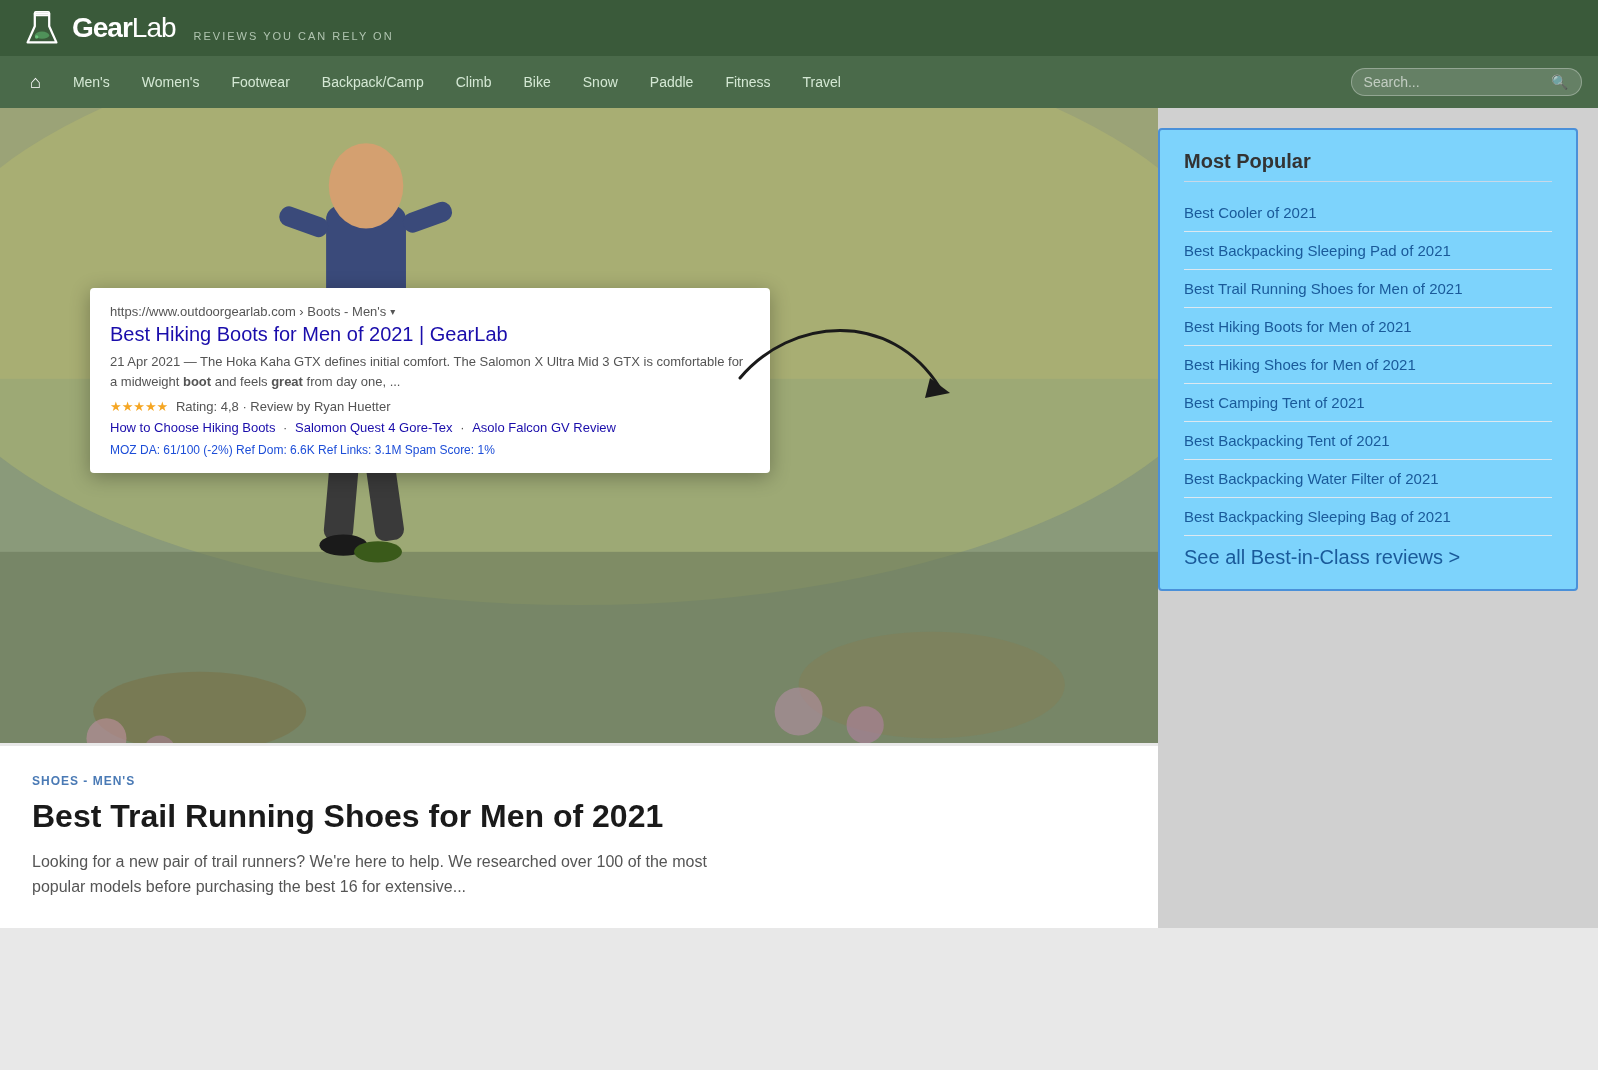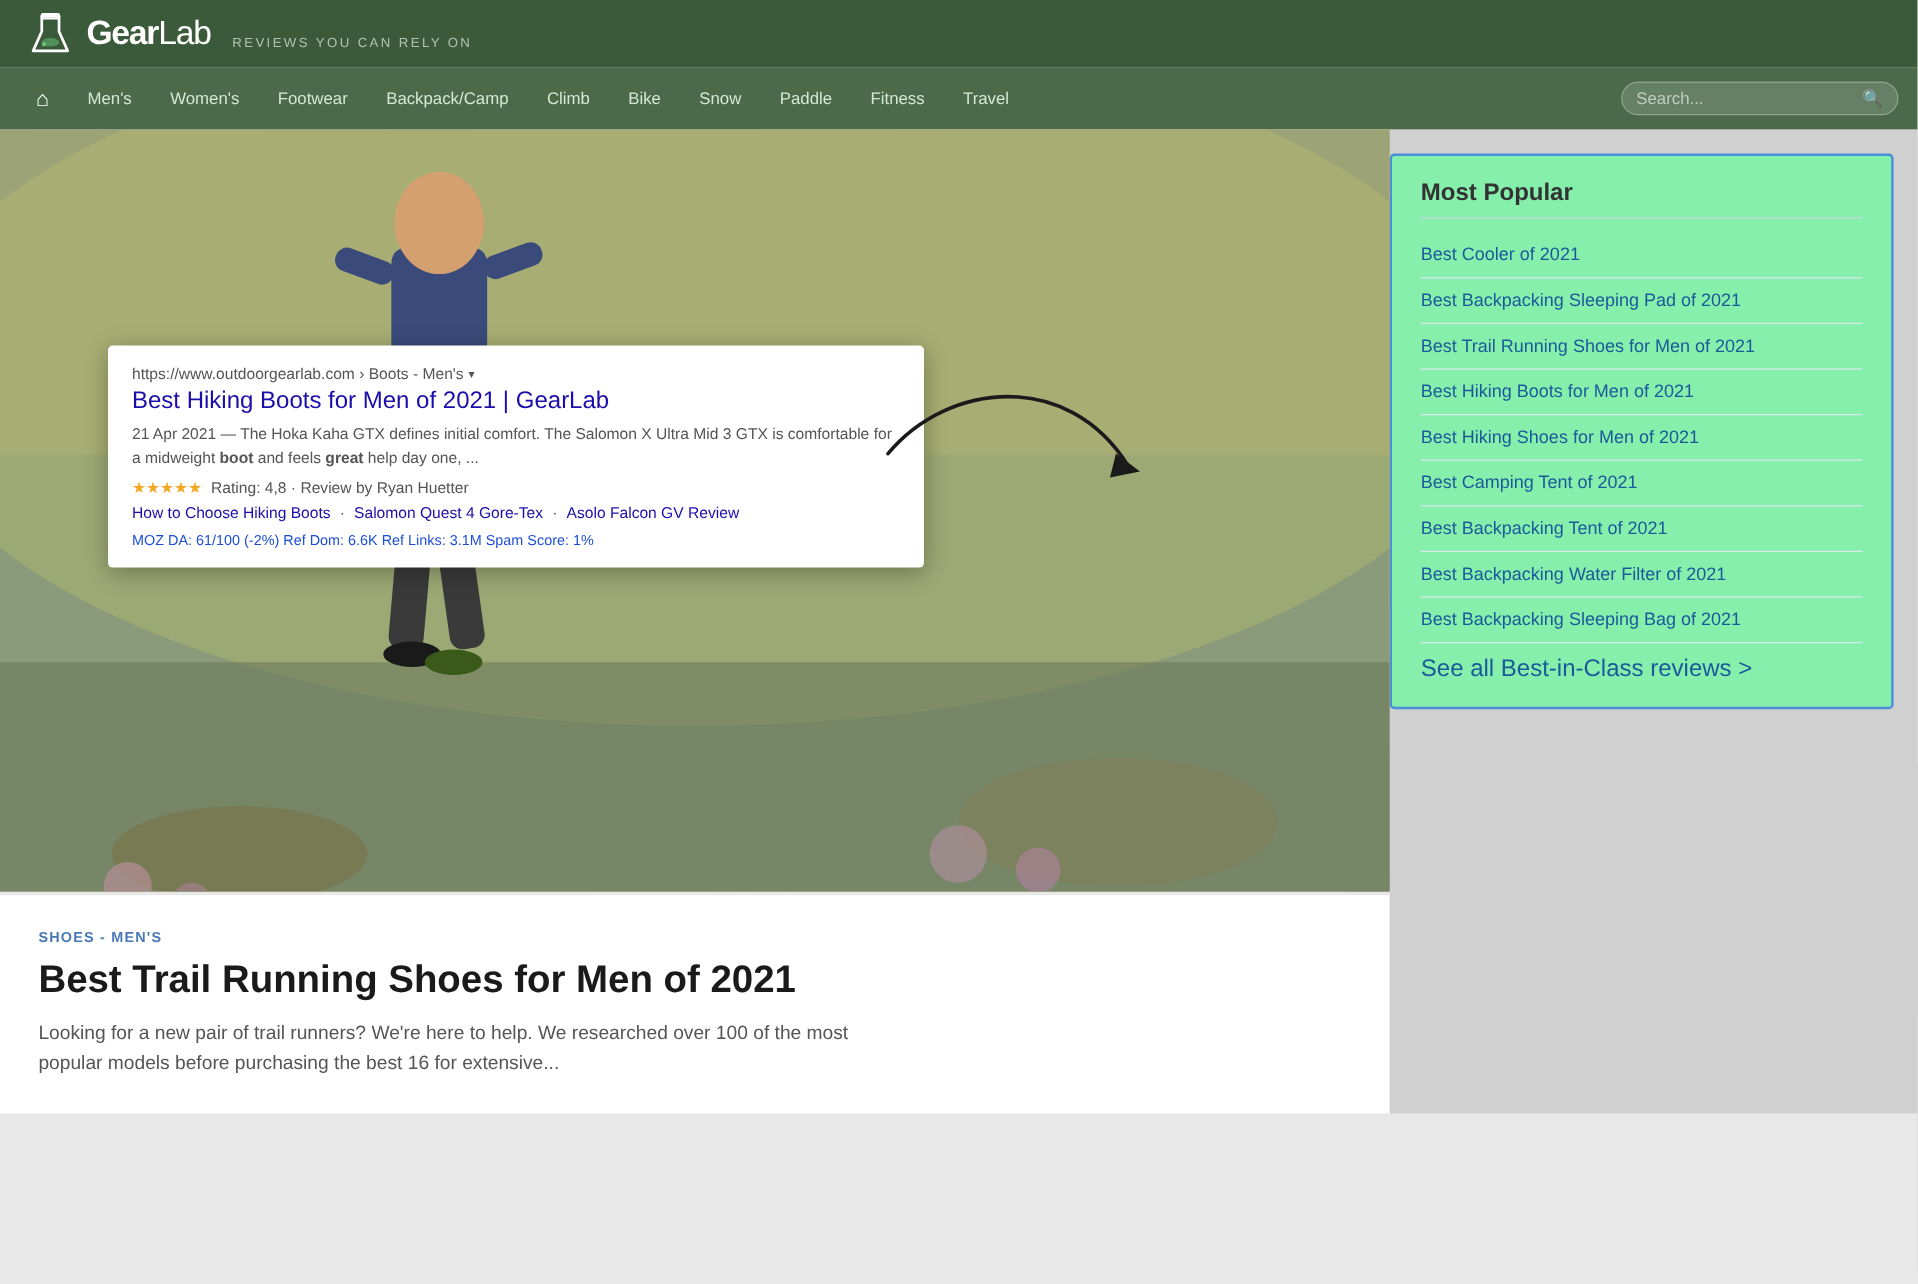--- a/index.html
+++ b/index.html
@@ -165,21 +165,21 @@
       top: 190px;
       left: 730px;
       z-index: 11;
       pointer-events: none;
     }
     .arrow-svg { overflow: visible; }
 
     
     .most-popular {
       width: 420px;
-      background: #86efac;
+      background: #7dd3fc;
       border: 2px solid #4a90d9;
       border-radius: 4px;
       margin: 20px 20px 20px 0;
       padding: 20px 24px;
       align-self: flex-start;
       flex-shrink: 0;
     }
     .most-popular-title {
       font-size: 20px;
       font-weight: 700;
@@ -327,21 +327,21 @@
         <circle cx="650" cy="510" r="14" fill="#b080a0" opacity="0.6"></circle>
       </svg>
 
       <div class="search-result-popup">
         <div class="result-url">
           <span>https://www.outdoorgearlab.com › Boots - Men's</span>
           <span class="dropdown-arrow">▾</span>
         </div>
         <a class="result-title">Best Hiking Boots for Men of 2021 | GearLab</a>
         <div class="result-snippet">
-          <span>21 Apr 2021 — The Hoka Kaha GTX defines initial comfort. The Salomon X Ultra Mid 3 GTX is comfortable for a midweight </span><strong>boot</strong><span> and feels </span><strong>great</strong><span> help day one, ...</span>
+          <span>21 Apr 2021 — The Hoka Kaha GTX defines initial comfort. The Salomon X Ultra Mid 3 GTX is comfortable for a midweight </span><strong>boot</strong><span> and feels </span><strong>great</strong><span> from day one, ...</span>
         </div>
         <div class="result-rating">
           <span class="stars">★★★★★</span>
           <span>Rating: 4,8 · Review by Ryan Huetter</span>
         </div>
         <div class="result-links">
           <a>How to Choose Hiking Boots</a>
           <span class="sep"> · </span>
           <a>Salomon Quest 4 Gore-Tex</a>
           <span class="sep"> · </span>

